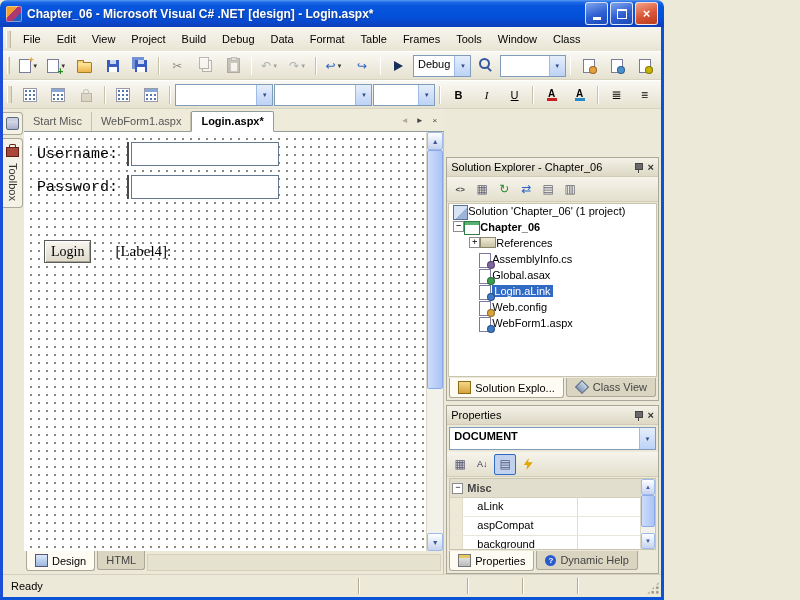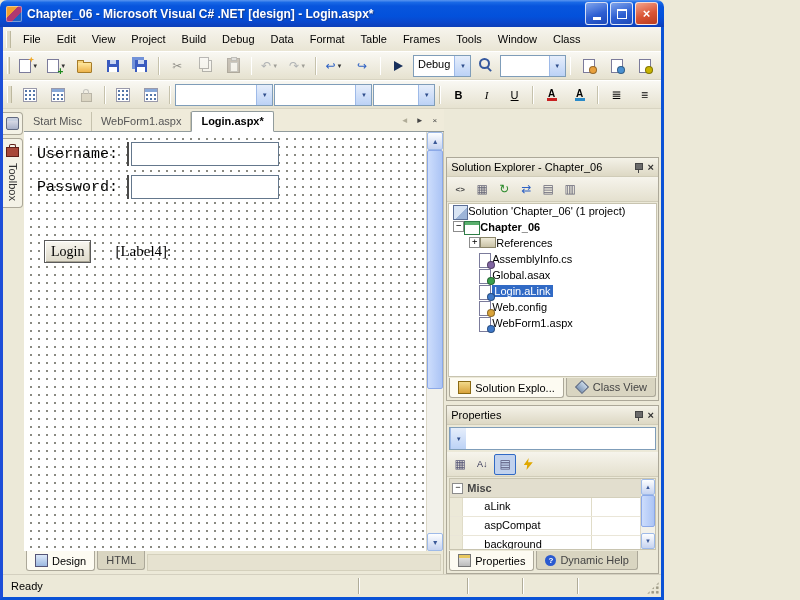--- a/index.html
+++ b/index.html
@@ -129,21 +129,21 @@
   .ptabs{flex:0 0 22px;display:flex;align-items:flex-start;gap:2px;padding:0 2px;background:#ECE9D8;}
   
   .objcombo{margin:2px;height:21px;}
   .objcombo .combo-text{font-weight:bold;}
   .pgridwrap{flex:1;position:relative;margin:1px 2px;background:#fff;border:1px solid #C8C4B0;overflow:hidden;}
   .pgrid{position:absolute;left:0;top:0;right:14px;bottom:0;}
   .pcat{height:18px;display:flex;align-items:center;gap:4px;background:#E2DECE;border-bottom:1px solid #D4D0BC;padding-left:2px;font-weight:bold;color:#444;}
   .cexp{width:9px;height:9px;border:1px solid #8C8C8C;background:#fff;font-size:9px;line-height:7px;text-align:center;font-weight:normal;color:#000;}
   .prow{height:18px;display:flex;align-items:stretch;border-bottom:1px solid #EAE6D8;}
   .pmargin{flex:0 0 12px;background:#ECE9D8;border-right:1px solid #E0DCC8;}
-  .pname{flex:0 0 86px;padding:2px 21px;border-right:1px solid #E0DCC8;overflow:hidden;white-space:nowrap;}
+  .pname{flex:0 0 86px;padding:2px 14px;border-right:1px solid #E0DCC8;overflow:hidden;white-space:nowrap;}
   .pval{flex:1;padding:2px 3px;overflow:hidden;white-space:nowrap;}
   .pscroll{position:absolute;right:0;top:0;bottom:0;width:14px;display:flex;flex-direction:column;background:#F2F1EA;border-left:1px solid #DCD8C8;}
   .pscroll .sbtn{flex:0 0 14px;font-size:6px;}
   
   .statusbar{flex:0 0 22px;display:flex;align-items:center;padding-left:8px;border-top:1px solid #D4D0C0;background:#ECE9D8;}
   .sspacer{flex:1;}
   .scell{height:16px;border-left:1px solid #B0AC98;box-shadow:1px 0 0 #FFF inset;}
   .c1{width:108px;} .c2{width:54px;} .c3{width:54px;} .c4{width:66px;}
   .sgrip{width:14px;height:14px;margin:4px 1px 0 2px;background-image:radial-gradient(circle,#9C9884 1.2px,transparent 1.5px);background-size:4.5px 4.5px;clip-path:polygon(100% 0,100% 100%,0 100%);}
 </style>
@@ -478,20 +478,21 @@
 
         <div class="splitter"></div>
 
         <div class="pane pane-props">
           <div class="ptitle">
             <span class="txt">Properties</span>
             <span class="pin"></span>
             <span class="pclose">×</span>
           </div>
           <div class="combo objcombo">
+            <span class="combo-text">DOCUMENT</span>
             <span class="combo-btn">▼</span>
           </div>
           <div class="ptoolbar">
             <span class="ptb">
                 <span class="glyph" style="color:#557;">▦</span>
               </span>
             <span class="ptb">
                 <span style="font-size:9px;color:#335;">A↓</span>
               </span>
             <span class="ptb pressed">

